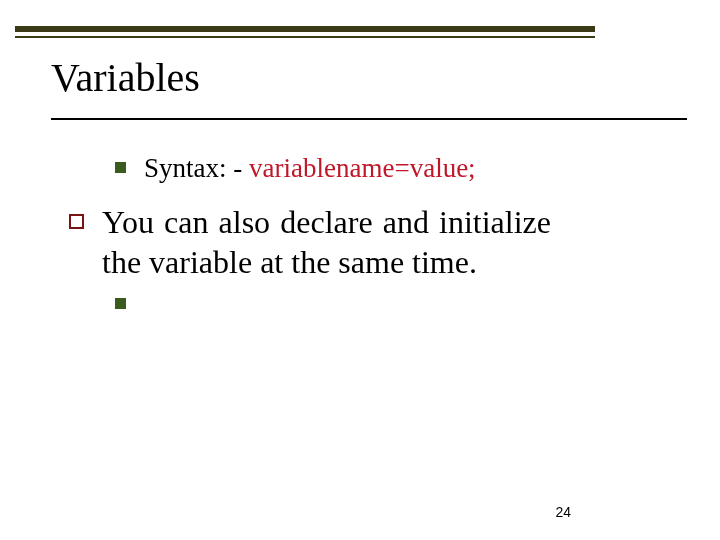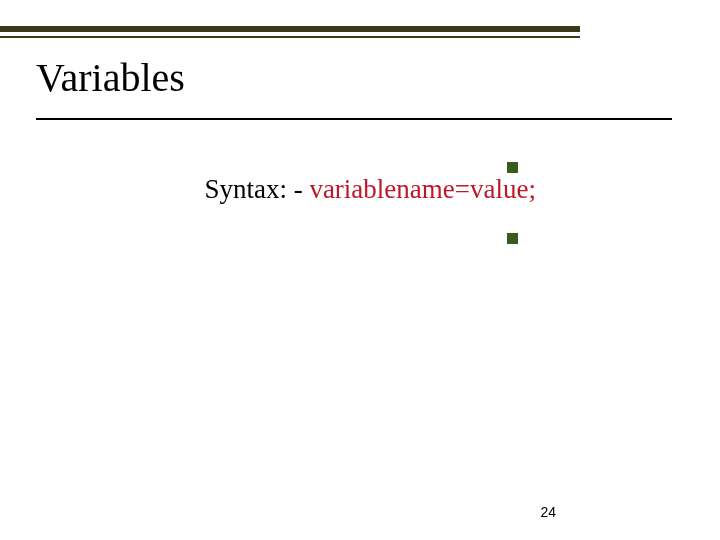--- a/index.html
+++ b/index.html
@@ -10,20 +10,21 @@
     background: #ffffff;
     font-family: "Times New Roman", Times, serif;
     color: #000;
     overflow: hidden;
   }
   .slide {
     width: 580px;
     height: 540px;
     position: relative;
     box-sizing: border-box;
+    margin-left: 15px;
   }
   .top-rule {
     position: absolute;
     left: 0;
     right: 0;
     top: 26px;
     border-top: 6px solid #3a3a16;
     border-bottom: 2px solid #3a3a16;
     height: 0;
     padding-top: 4px;
@@ -63,25 +64,24 @@
     flex: 0 0 auto;
     box-sizing: border-box;
   }
   .l1 .text {
     font-size: 32px;
     line-height: 1.25;
     text-align: justify;
   }
   .l2 {
     display: flex;
-    align-items: flex-end;
+    align-items: flex-start;
     margin-left: 46px;
     margin-top: 6px;
     margin-bottom: 16px;
-    flex-direction: column;
   }
   .l2 .bullet-sq {
     width: 11px;
     height: 11px;
     background: #3a5a1e;
     margin-top: 10px;
     margin-right: 18px;
     flex: 0 0 auto;
   }
   .l2 .text {
@@ -113,20 +113,24 @@
   <div class="body">
 
 
     <div class="l2">
       <div class="bullet-sq"></div>
       <div class="text">
         <span>Syntax: - </span><span class="red">variablename=value;</span>
       </div>
     </div>
 
+    <div class="l1">
+      <div class="bullet-box"></div>
+      <div class="text">You can also declare and initialize the variable at the same time.</div>
+    </div>
 
     <div class="l2">
       <div class="bullet-sq"></div>
     </div>
 
   </div>
 
   <div class="page-num">24</div>
 
 </div>

